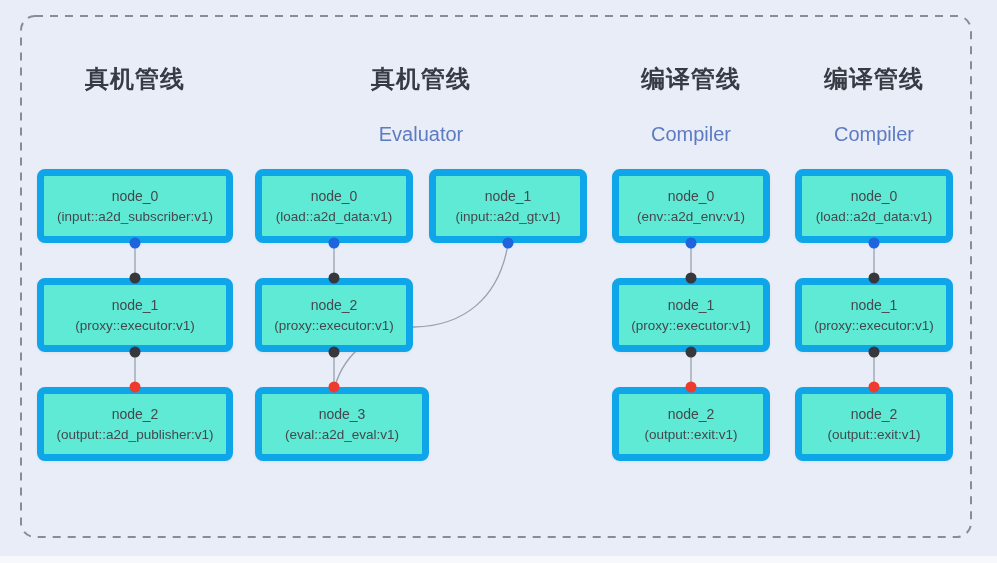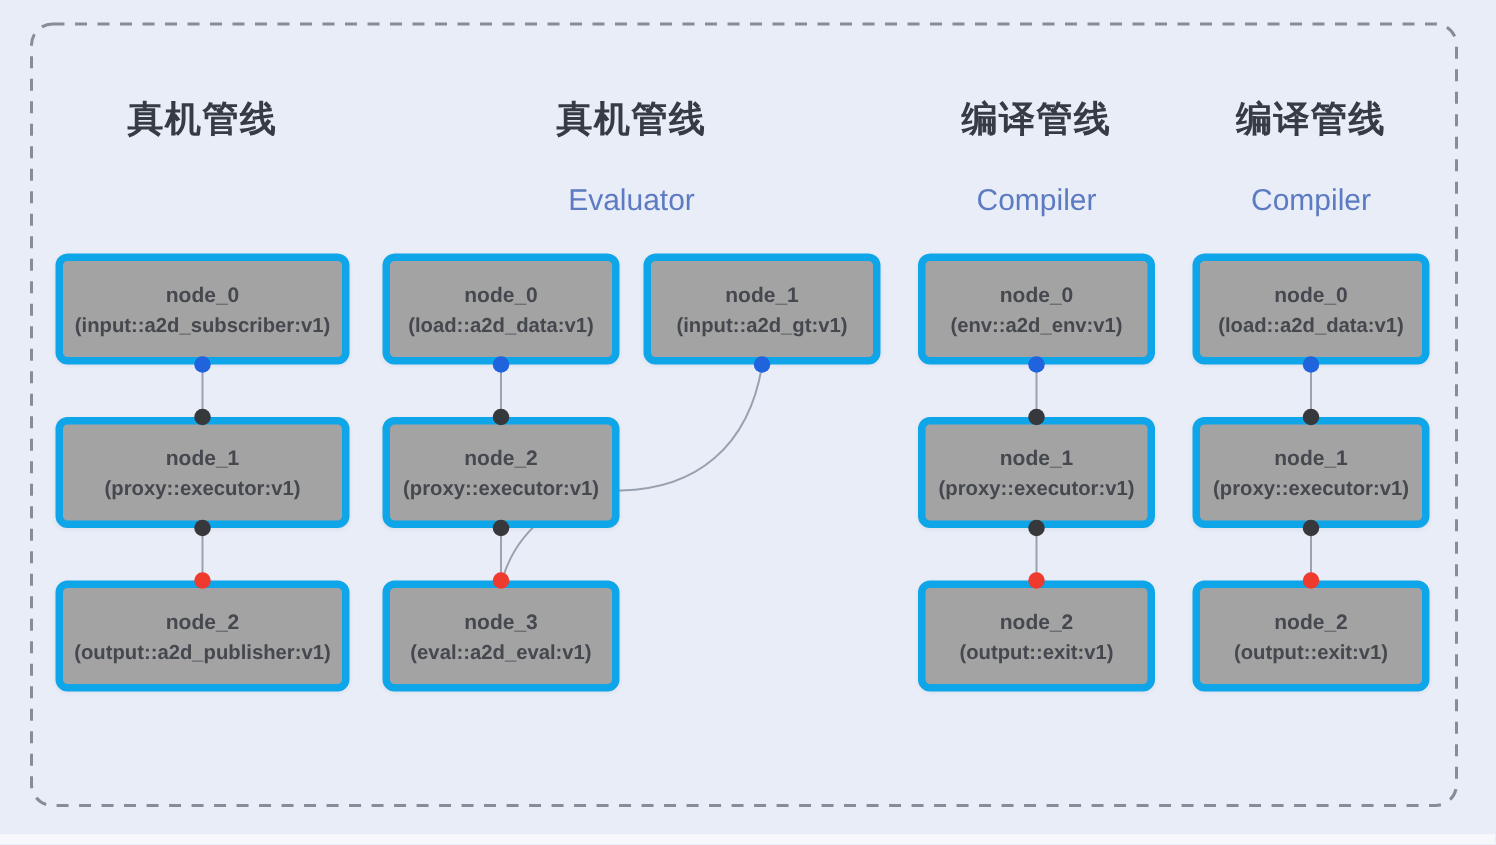--- a/index.html
+++ b/index.html
@@ -12,25 +12,24 @@
   .col-title{
     position:absolute;width:220px;text-align:center;z-index:2;
     font-size:24px;font-weight:700;color:#363b44;letter-spacing:1px;
   }
   .col-subtitle{
     position:absolute;width:220px;text-align:center;z-index:2;
     font-size:20px;font-weight:400;color:#5d7bc2;
   }
   .node-box{
     position:absolute;height:74px;z-index:2;box-sizing:border-box;
-    background:#a3a3a3;border:5px solid #0ea5e9;border-radius:8px;
+    background:#5eead4;border:7px solid #0ea5e9;border-radius:8px;
     box-shadow:0 1px 3px rgba(60,70,110,0.07);
     display:flex;flex-direction:column;align-items:center;justify-content:center;
     gap:3px;
-    font-weight:bold;
   }
   .node-name{font-size:14px;color:#45484e;line-height:18px;}
   .node-type{font-size:13.5px;color:#45484e;line-height:18px;white-space:nowrap;}
   .dot{
     position:absolute;width:11px;height:11px;border-radius:50%;
     transform:translate(-50%,-50%);z-index:3;
   }
   .bottom-strip{position:absolute;left:0;top:556px;width:997px;height:7px;background:#f6f8fc;z-index:0;}
 </style>
 </head>
@@ -85,21 +84,21 @@
     <div class="node-type">(load::a2d_data:v1)</div>
   </div>
   <div class="node-box" style="left:429px;top:169px;width:158px">
     <div class="node-name">node_1</div>
     <div class="node-type">(input::a2d_gt:v1)</div>
   </div>
   <div class="node-box" style="left:255px;top:278px;width:158px">
     <div class="node-name">node_2</div>
     <div class="node-type">(proxy::executor:v1)</div>
   </div>
-  <div class="node-box" style="left:255px;top:387px;width:158px">
+  <div class="node-box" style="left:255px;top:387px;width:174px">
     <div class="node-name">node_3</div>
     <div class="node-type">(eval::a2d_eval:v1)</div>
   </div>
 
   <div class="node-box" style="left:612px;top:169px;width:158px">
     <div class="node-name">node_0</div>
     <div class="node-type">(env::a2d_env:v1)</div>
   </div>
   <div class="node-box" style="left:612px;top:278px;width:158px">
     <div class="node-name">node_1</div>

